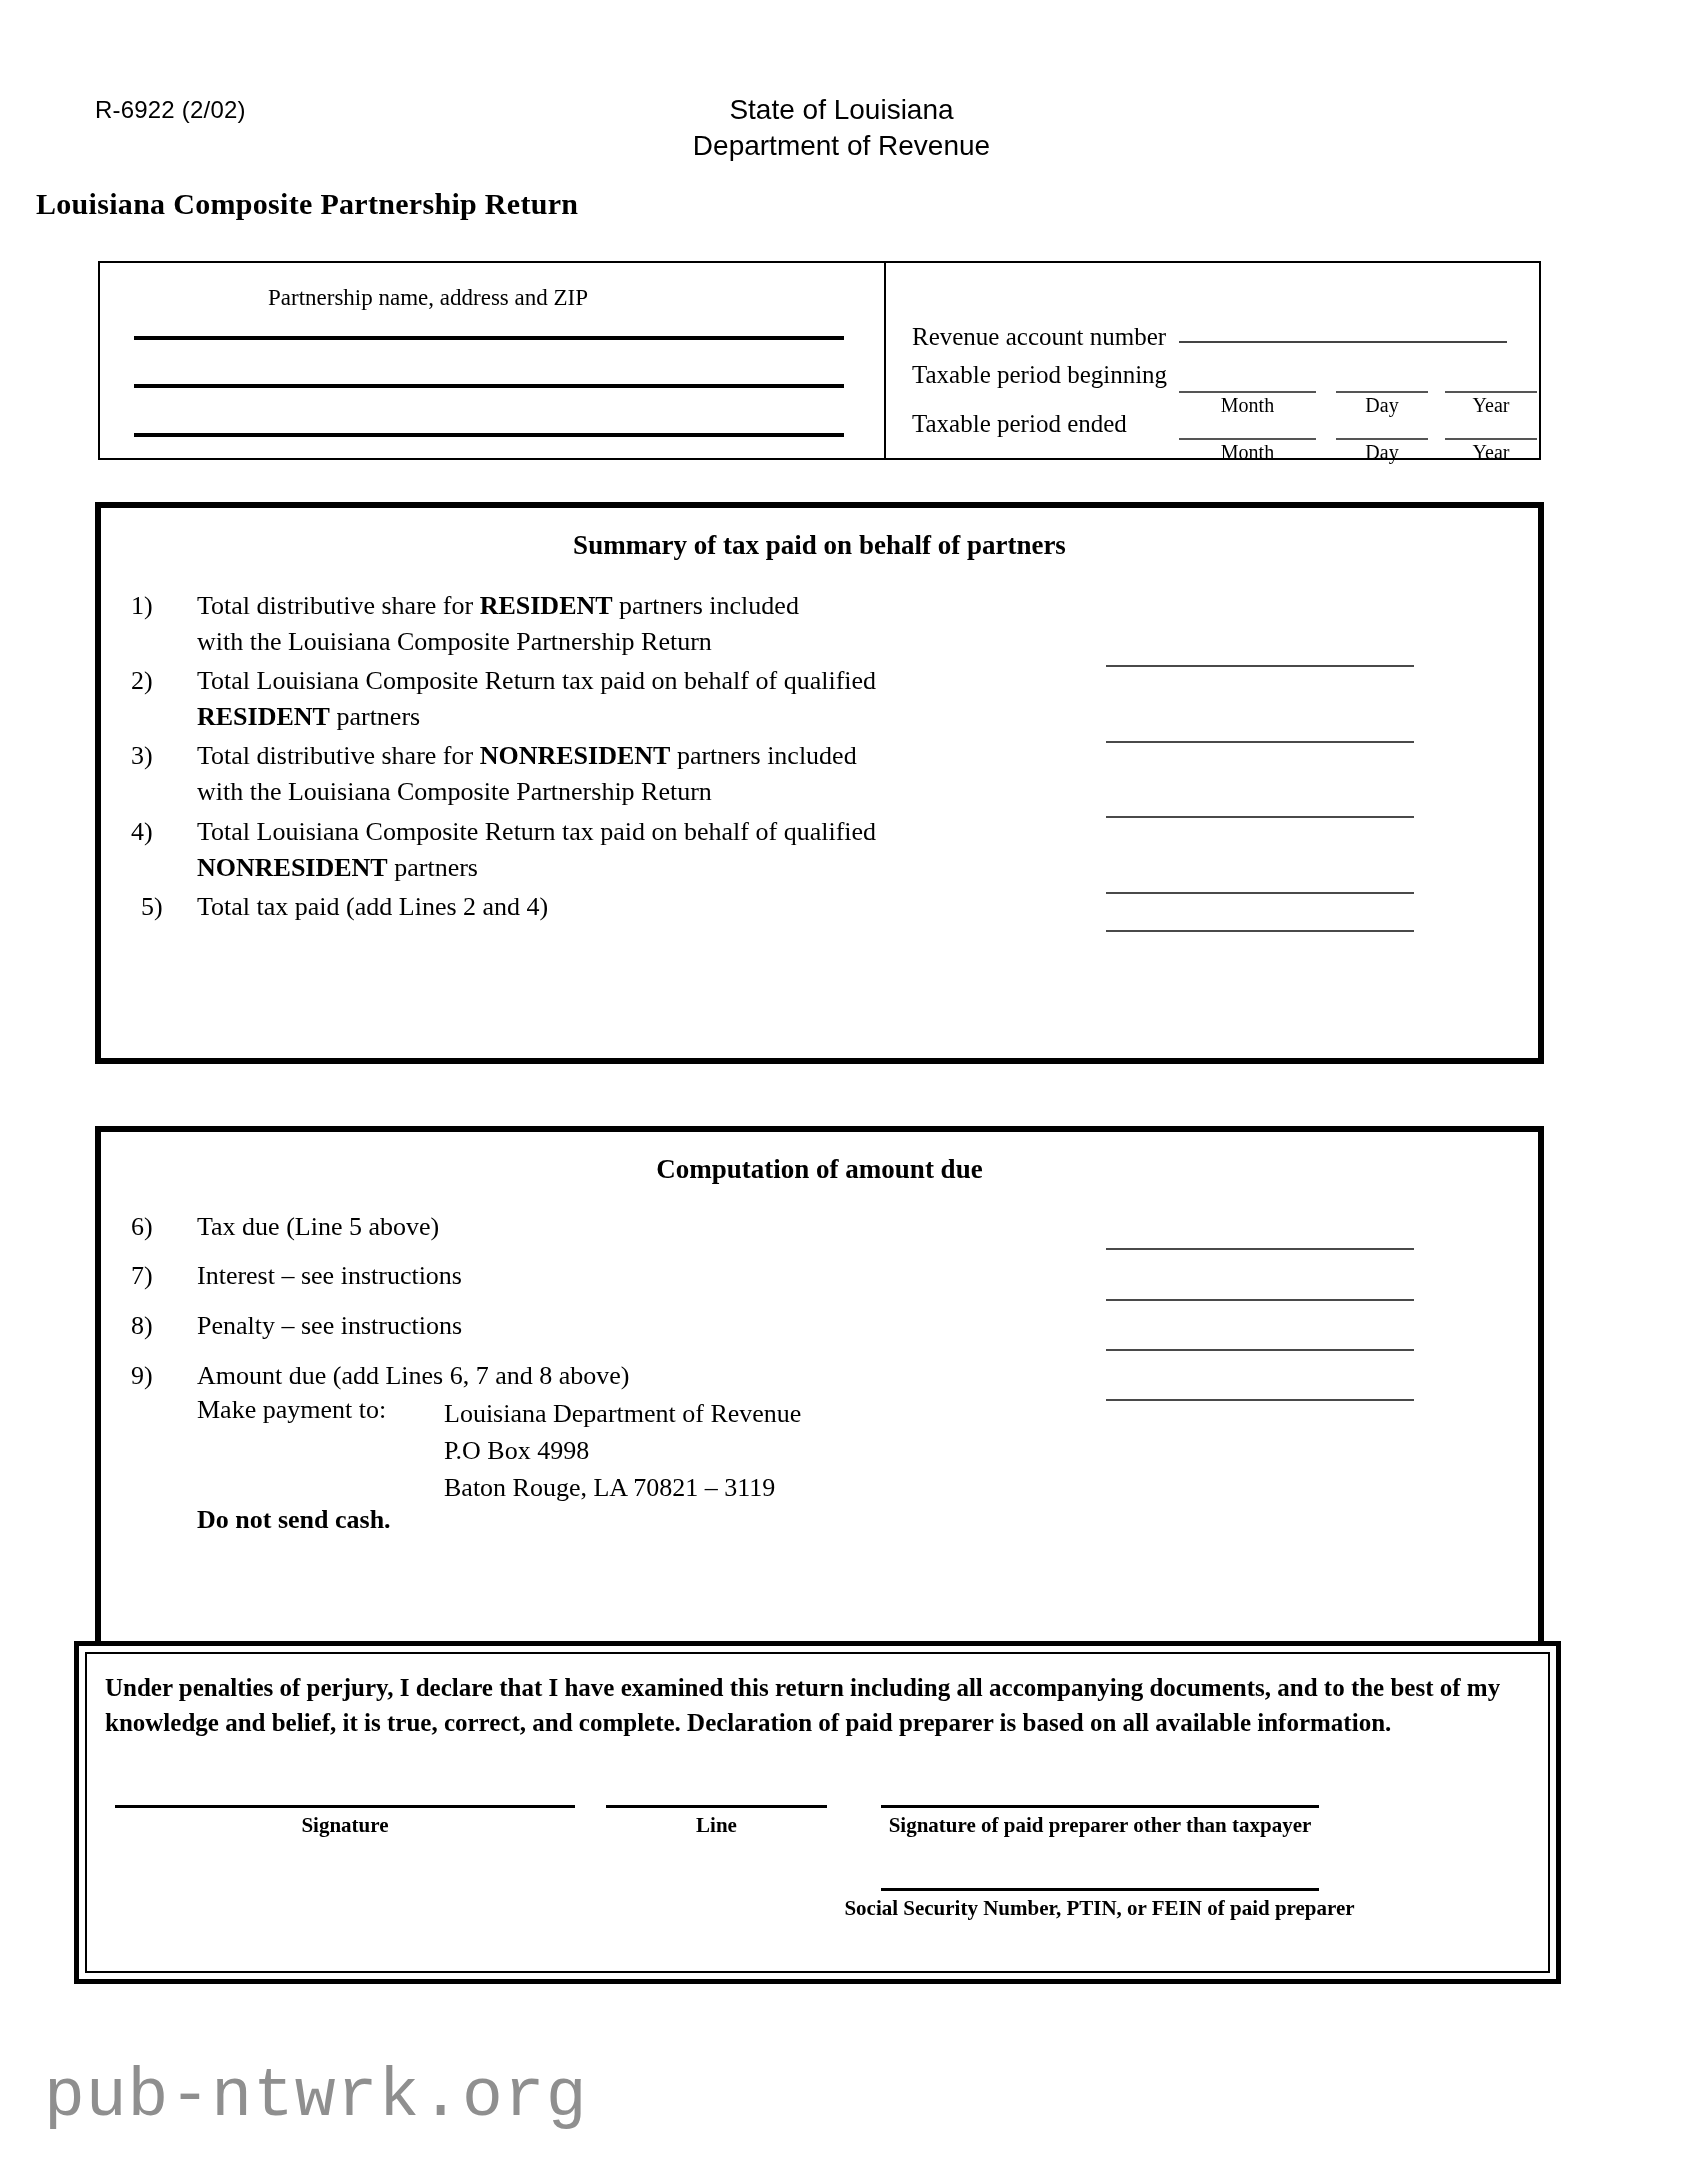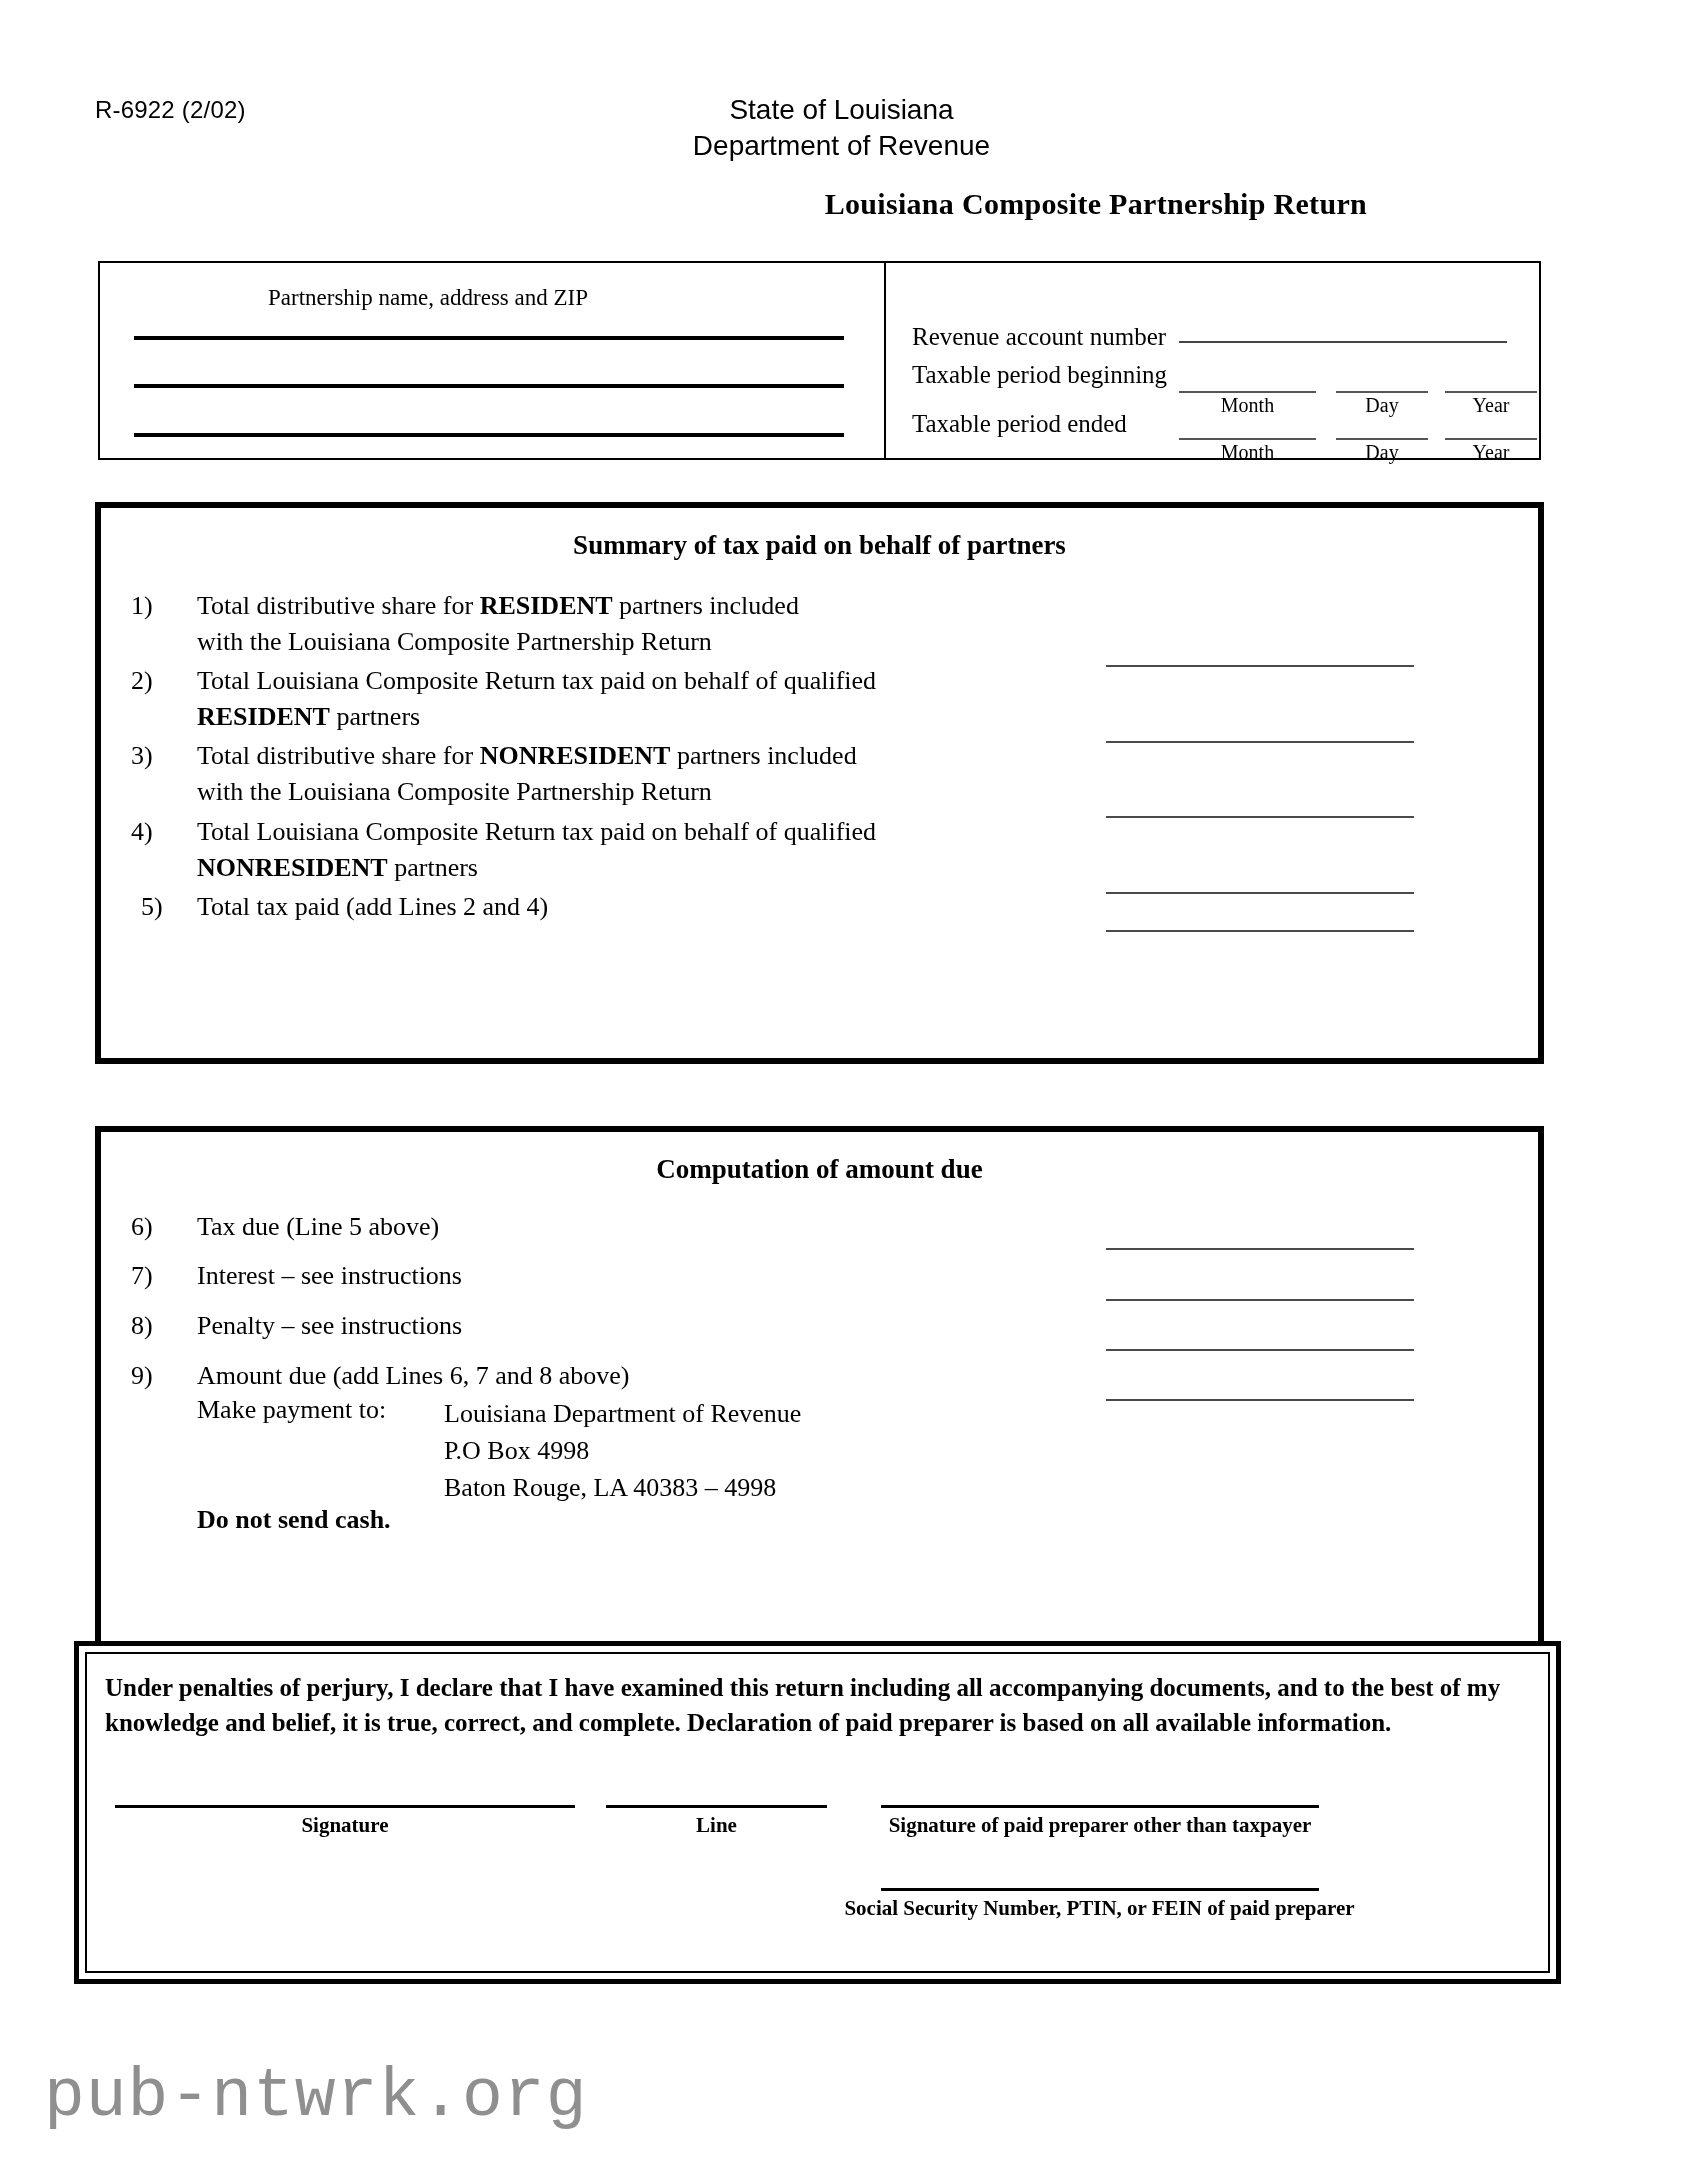--- a/index.html
+++ b/index.html
@@ -42,25 +42,26 @@
     font-family: "Liberation Sans", sans-serif;
     font-size: 28px;
     line-height: 36px;
   }
   .agency div { display: block; }
   .doc-title {
     position: absolute;
     left: 0;
     top: 187px;
     width: 1367px;
-    text-align: right;
+    text-align: left;
     font-family: "Liberation Serif", serif;
     font-weight: bold;
     font-size: 30px;
     letter-spacing: 0.3px;
+    padding-left: 36px;
   }
 
   
   .ident-box {
     position: absolute;
     left: 98px;
     top: 261px;
     width: 1443px;
     height: 199px;
     border: 2px solid #000;
@@ -373,21 +374,21 @@
     <div class="item" style="left:30px; top:226px;">
       <span class="num">9)</span>
       <span class="txt">Amount due (add Lines 6, 7 and 8 above)</span>
     </div>
     <div class="amt-rule" style="top:267px;"></div>
 
     <div class="pay-label" style="left:96px; top:263px;">Make payment to:</div>
     <div class="pay-addr" style="top:263px;">
       <div>Louisiana Department of Revenue</div>
       <div>P.O Box 4998</div>
-      <div>Baton Rouge, LA  40383 – 4998</div>
+      <div>Baton Rouge, LA  70821 – 3119</div>
     </div>
     <div class="no-cash" style="left:96px; top:373px;">Do not send cash.</div>
   </div>
 
   <div class="decl-outer">
     <div class="decl-inner"></div>
 
     <div class="decl-text">Under penalties of perjury, I declare that I have examined this return including all accompanying documents, and to the best of my knowledge and belief, it is true, correct, and complete.  Declaration of paid preparer is based on all available information.</div>
 
     <div class="sig-rule sr-sign"></div>

